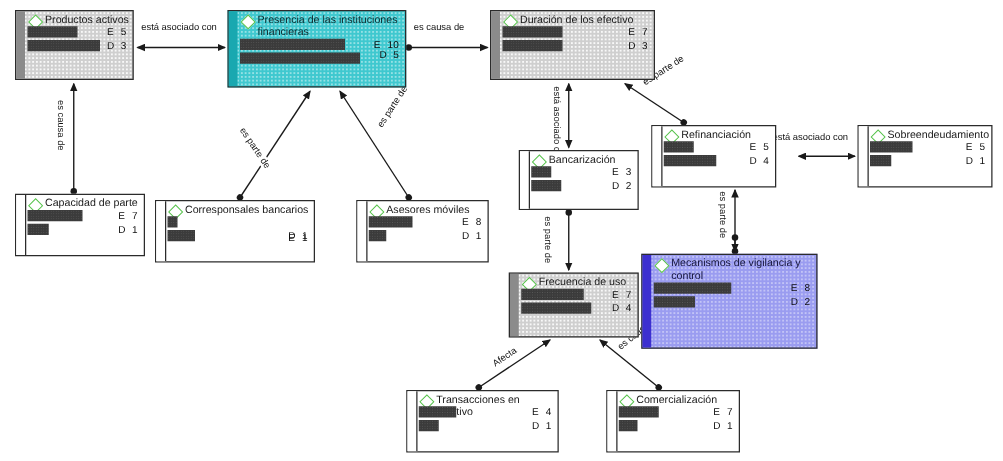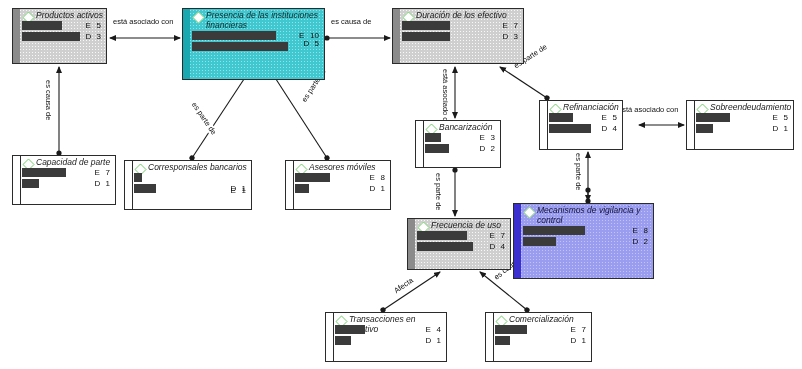--- a/index.html
+++ b/index.html
@@ -6,21 +6,21 @@
   body{width:802px;height:369px;position:relative;overflow:hidden;
        font-family:"Liberation Sans", sans-serif;}
   #canvas{position:absolute;left:0;top:0;width:802px;height:369px;}
   svg.edges{position:absolute;left:0;top:0;width:802px;height:369px;pointer-events:none;}
 
   .node{position:absolute;box-sizing:border-box;border:1px solid #2b2b2b;
         background:#ffffff;}
   .node .sidebar{position:absolute;left:0;top:0;bottom:0;width:7px;}
   .node .inner{position:absolute;left:9px;right:2px;top:0;bottom:0;}
   .node .titlerow{display:flex;align-items:flex-start;gap:2px;padding-top:2px;}
-  .node .title{font-size:8.5px;line-height:9.6px;color:#1a1a1a;letter-spacing:0px;font-style:italic;}
+  .node .title{font-size:8.5px;line-height:9.6px;color:#1a1a1a;letter-spacing:0px;}
   .diamond{width:9px;height:9px;flex:0 0 9px;margin-top:1px;margin-left:1px;
            background:#ffffff;border:1.3px solid #55c24a;
            transform:rotate(45deg) scale(.78);}
   .barsrow{position:absolute;left:0;right:0;bottom:3px;}
   .bar{height:9px;background:#3b3b3b;margin-bottom:2px;
        background-image:radial-gradient(rgba(255,255,255,.14) .5px, transparent .6px);
        background-size:2px 2px;}
   .ed{position:absolute;right:3px;font-size:8px;line-height:9.5px;color:#0f0f0f;
       letter-spacing:0px;text-align:right;white-space:pre;}
   .ed .k{display:inline-block;width:11px;text-align:left;}
@@ -101,21 +101,21 @@
             <span class="title">Productos activos</span>
           </div>
           <div class="barsrow" style="top: 12px; bottom: auto;">
             <div class="bar" style="width: 40px;"></div>
             <div class="bar" style="width: 58px;"></div>
           </div>
           <div class="ed" style="top: 12px;"><span class="k">E</span><span>5</span></div>
           <div class="ed" style="top: 23px;"><span class="k">D</span><span>3</span></div>
         </div>
       </div>
-      <div class="node f-teal" style="left: 182px; top: 8px; width: 143px; height: 72px;">
+      <div class="node f-teal" style="left: 182px; top: 8px; width: 143px; height: 62px;">
         <div class="sidebar"></div>
         <div class="inner">
           <div class="titlerow">
             <span class="diamond"></span>
             <span class="title">Presencia de las instituciones financieras</span>
           </div>
           <div class="barsrow" style="top: 22px; bottom: auto;">
             <div class="bar" style="width: 84px;"></div>
             <div class="bar" style="width: 96px;"></div>
           </div>
@@ -176,36 +176,36 @@
             <span class="title">Asesores móviles</span>
           </div>
           <div class="barsrow" style="top: 12px; bottom: auto;">
             <div class="bar" style="width: 35px;"></div>
             <div class="bar" style="width: 14px;"></div>
           </div>
           <div class="ed" style="top: 12px;"><span class="k">E</span><span>8</span></div>
           <div class="ed" style="top: 23px;"><span class="k">D</span><span>1</span></div>
         </div>
       </div>
-      <div class="node f-white" style="left: 415px; top: 120px; width: 86px; height: 48px;">
+      <div class="node f-white" style="left: 415px; top: 120px; width: 96px; height: 48px;">
         <div class="sidebar"></div>
         <div class="inner">
           <div class="titlerow">
             <span class="diamond"></span>
             <span class="title">Bancarización</span>
           </div>
           <div class="barsrow" style="top: 12px; bottom: auto;">
             <div class="bar" style="width: 16px;"></div>
             <div class="bar" style="width: 24px;"></div>
           </div>
           <div class="ed" style="top: 12px;"><span class="k">E</span><span>3</span></div>
           <div class="ed" style="top: 23px;"><span class="k">D</span><span>2</span></div>
         </div>
       </div>
-      <div class="node f-white" style="left: 539px; top: 100px; width: 84px; height: 50px;">
+      <div class="node f-white" style="left: 521px; top: 100px; width: 100px; height: 50px;">
         <div class="sidebar"></div>
         <div class="inner">
           <div class="titlerow">
             <span class="diamond"></span>
             <span class="title">Refinanciación</span>
           </div>
           <div class="barsrow" style="top: 12px; bottom: auto;">
             <div class="bar" style="width: 24px;"></div>
             <div class="bar" style="width: 42px;"></div>
           </div>

